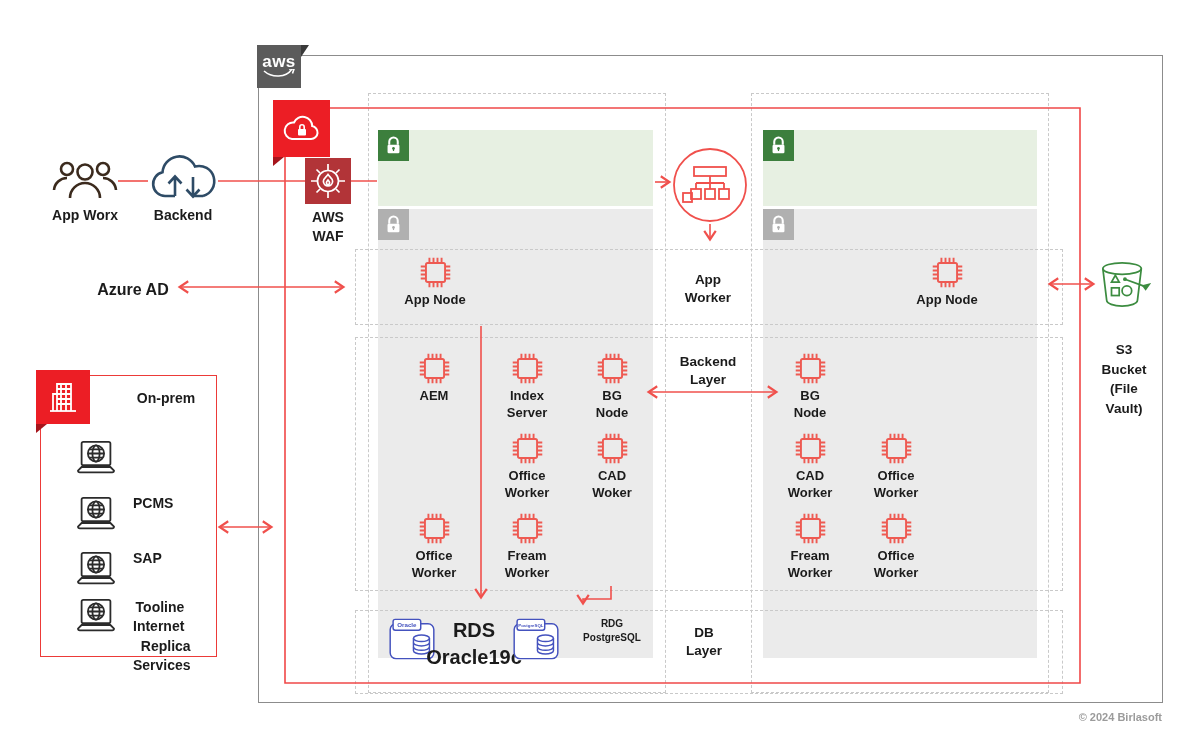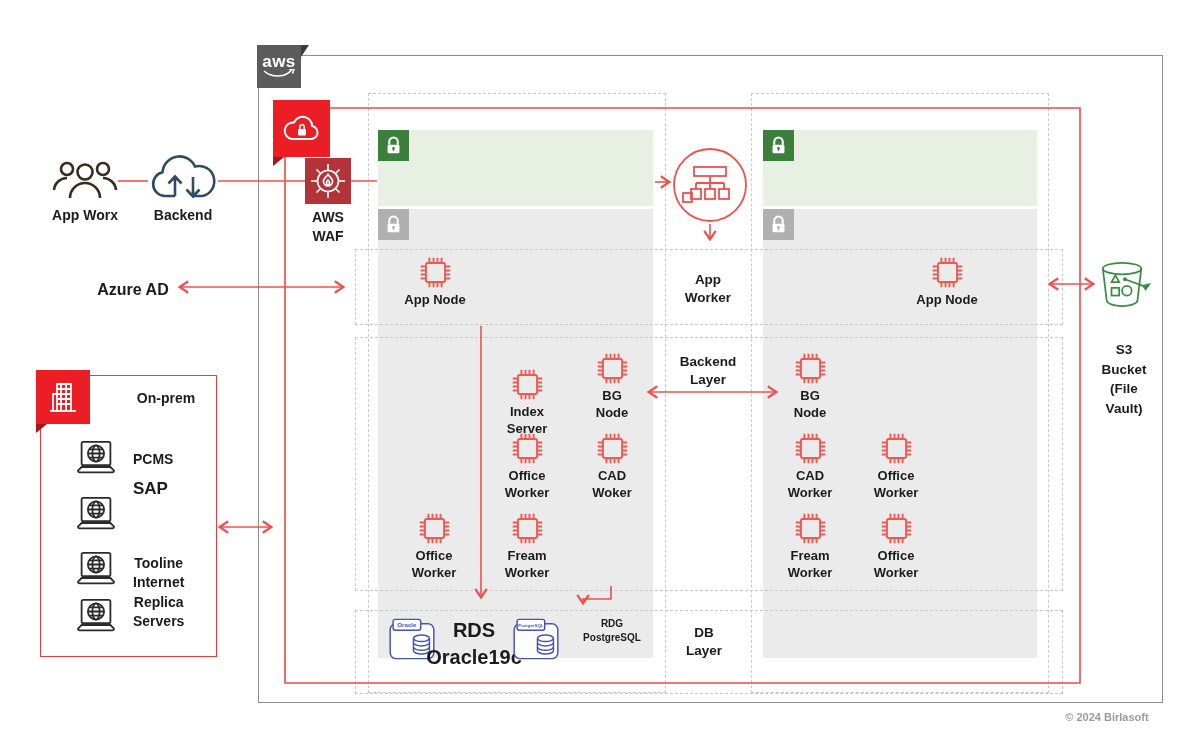--- a/index.html
+++ b/index.html
@@ -27,22 +27,22 @@
   .onprem-badge{left:36px;top:370px;width:54px;height:54px;background:#ec1e25;}
   .onprem-badge::after{content:"";position:absolute;bottom:-9px;left:0;width:0;height:0;
      border-left:11px solid #a6151c;border-bottom:9px solid transparent;}
   .lock-badge{position:absolute;width:31px;height:31px;display:flex;align-items:center;justify-content:center;z-index:5;}
   .lock-badge.green{background:#3c7f3d;}
   .lock-badge.grey{background:#b0b0b0;}
 
   
   .lbl{position:absolute;font-weight:bold;color:#1b1b1b;font-size:13.5px;line-height:1.35;
        text-align:center;white-space:pre-line;transform:translateX(-50%);z-index:10;}
-  .lbl.left{transform:none;text-align:center;}
-  .footer{position:absolute;left:1052px;top:711px;width:110px;text-align:center;
+  .lbl.left{transform:none;text-align:right;margin-top:44px;}
+  .footer{position:absolute;left:1052px;top:711px;width:110px;text-align:right;
           font-size:11px;font-weight:bold;color:#9b9b9b;z-index:10;}
 
   
   .node{position:absolute;width:90px;display:flex;flex-direction:column;align-items:center;z-index:10;}
   .node svg.chip{width:33px;height:33px;stroke:#ee5a52;fill:none;stroke-width:2.2;}
   .node .nlbl{font-weight:bold;font-size:13px;line-height:1.3;color:#1b1b1b;text-align:center;
               white-space:pre-line;margin-top:3px;}
 
   .onprem-box{position:absolute;left:40px;top:375px;width:175px;height:280px;border:1.6px solid #ec3a38;z-index:6;}
   .laptop{position:absolute;width:48px;height:36px;z-index:10;}
@@ -202,21 +202,21 @@
 
   <div class="laptop" style="left:72px;top:496px">
     <svg viewBox="0 0 52 40">
         <rect x="10" y="2" width="32" height="26" rx="2"></rect>
         <circle cx="26" cy="15" r="9"></circle>
         <ellipse cx="26" cy="15" rx="4" ry="9"></ellipse>
         <path d="M17 15h18 M19 10.5h14 M19 19.5h14"></path>
         <path d="M6 34l4-4h32l4 4a2 2 0 0 1-2 2H8a2 2 0 0 1-2-2z"></path>
       </svg>
   </div>
-  <div class="lbl left" style="left:133px;top:478px;font-size:17px">SAP</div>
+  <div class="lbl left" style="left:133px;top:505px;font-size:14px">SAP</div>
 
   <div class="laptop" style="left:72px;top:551px">
     <svg viewBox="0 0 52 40">
         <rect x="10" y="2" width="32" height="26" rx="2"></rect>
         <circle cx="26" cy="15" r="9"></circle>
         <ellipse cx="26" cy="15" rx="4" ry="9"></ellipse>
         <path d="M17 15h18 M19 10.5h14 M19 19.5h14"></path>
         <path d="M6 34l4-4h32l4 4a2 2 0 0 1-2 2H8a2 2 0 0 1-2-2z"></path>
       </svg>
   </div>
@@ -226,21 +226,21 @@
   <div class="laptop" style="left:72px;top:598px">
     <svg viewBox="0 0 52 40">
         <rect x="10" y="2" width="32" height="26" rx="2"></rect>
         <circle cx="26" cy="15" r="9"></circle>
         <ellipse cx="26" cy="15" rx="4" ry="9"></ellipse>
         <path d="M17 15h18 M19 10.5h14 M19 19.5h14"></path>
         <path d="M6 34l4-4h32l4 4a2 2 0 0 1-2 2H8a2 2 0 0 1-2-2z"></path>
       </svg>
   </div>
   <div class="lbl left" style="left:133px;top:593px;font-size:14px">Replica
-Servers</div>
+Services</div>
 
   <div class="lb-circle">
     <svg width="76" height="76" viewBox="0 0 76 76">
       <g fill="none" stroke="#f0504c" stroke-width="1.8">
         <circle cx="38" cy="38" r="36" fill="#fff"></circle>
         <rect x="22" y="20" width="32" height="9"></rect>
         <path d="M38 29v7 M24 36h28 M24 36v6 M38 36v6 M52 36v6"></path>
         <rect x="19" y="42" width="10" height="10"></rect>
         <rect x="33" y="42" width="10" height="10"></rect>
         <rect x="47" y="42" width="10" height="10"></rect>
@@ -257,21 +257,28 @@
 Layer</div>
 
   <div class="node" style="left:390px;top:256px">
     <svg class="chip" viewBox="0 0 38 38">
         <rect x="8" y="8" width="22" height="22" rx="2"></rect>
         <path d="M12 2v6M16.7 2v6M21.3 2v6M26 2v6M12 30v6M16.7 30v6M21.3 30v6M26 30v6M2 12h6M2 16.7h6M2 21.3h6M2 26h6M30 12h6M30 16.7h6M30 21.3h6M30 26h6"></path>
       </svg>
     <div class="nlbl">App Node</div>
   </div>
 
-  <div class="node" style="left:482px;top:368px">
+  <div class="node" style="left:389px;top:352px">
+    <svg class="chip" viewBox="0 0 38 38">
+        <rect x="8" y="8" width="22" height="22" rx="2"></rect>
+        <path d="M12 2v6M16.7 2v6M21.3 2v6M26 2v6M12 30v6M16.7 30v6M21.3 30v6M26 30v6M2 12h6M2 16.7h6M2 21.3h6M2 26h6M30 12h6M30 16.7h6M30 21.3h6M30 26h6"></path>
+      </svg>
+    <div class="nlbl">AEM</div>
+  </div>
+  <div class="node" style="left:482px;top:352px">
     <svg class="chip" viewBox="0 0 38 38">
         <rect x="8" y="8" width="22" height="22" rx="2"></rect>
         <path d="M12 2v6M16.7 2v6M21.3 2v6M26 2v6M12 30v6M16.7 30v6M21.3 30v6M26 30v6M2 12h6M2 16.7h6M2 21.3h6M2 26h6M30 12h6M30 16.7h6M30 21.3h6M30 26h6"></path>
       </svg>
     <div class="nlbl">Index
 Server</div>
   </div>
   <div class="node" style="left:567px;top:352px">
     <svg class="chip" viewBox="0 0 38 38">
         <rect x="8" y="8" width="22" height="22" rx="2"></rect>

